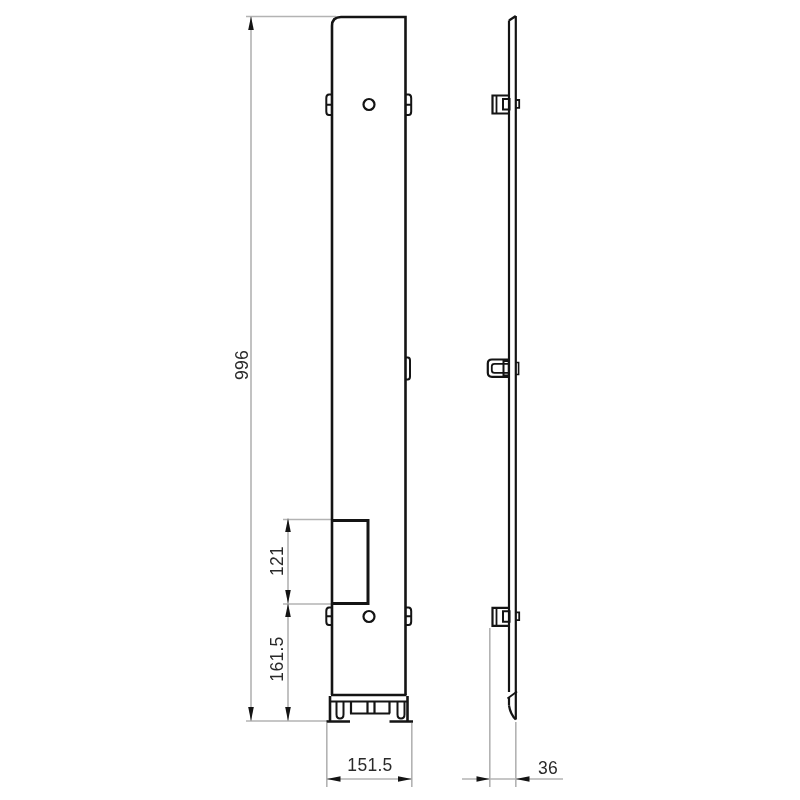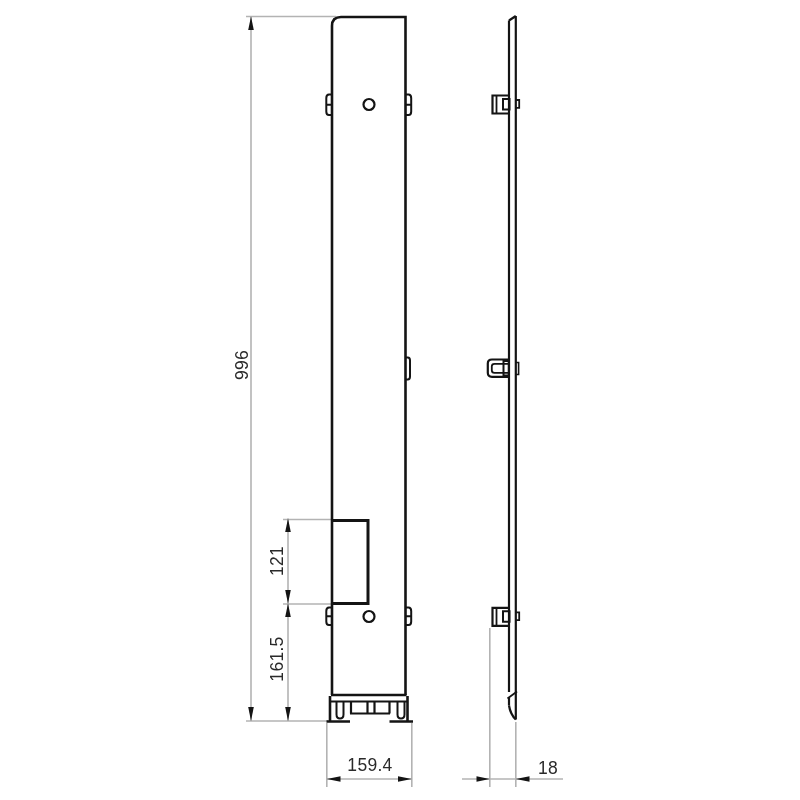--- a/index.html
+++ b/index.html
@@ -122,17 +122,17 @@
       </g>
     </g>
   </svg>
 
   <div class="dim-label vertical" style="left:242px;top:365px;">996</div>
 
   <div class="dim-label vertical" style="left:277px;top:561px;">121</div>
 
   <div class="dim-label vertical" style="left:277px;top:659px;">161.5</div>
 
-  <div class="dim-label" style="left:370px;top:765px;">159.4</div>
+  <div class="dim-label" style="left:370px;top:765px;">151.5</div>
 
-  <div class="dim-label" style="left:548px;top:768px;">18</div>
+  <div class="dim-label" style="left:548px;top:768px;">36</div>
 
 </div>
 
 </body></html>

